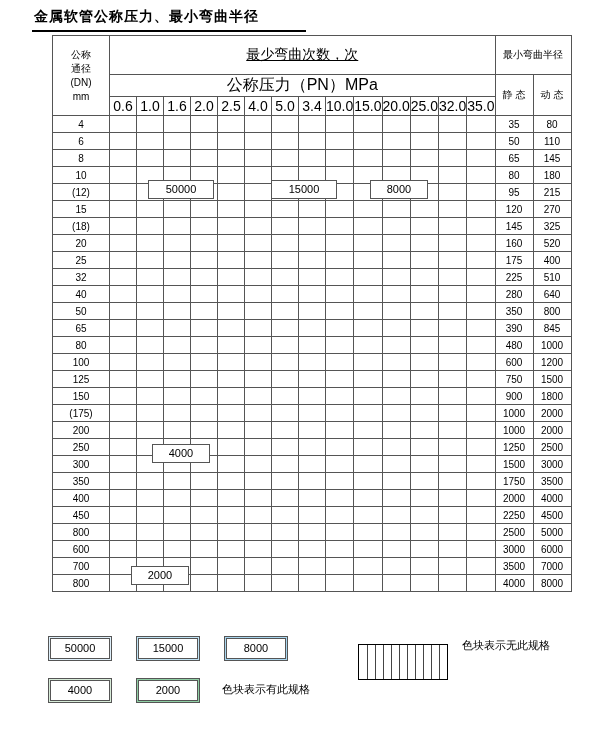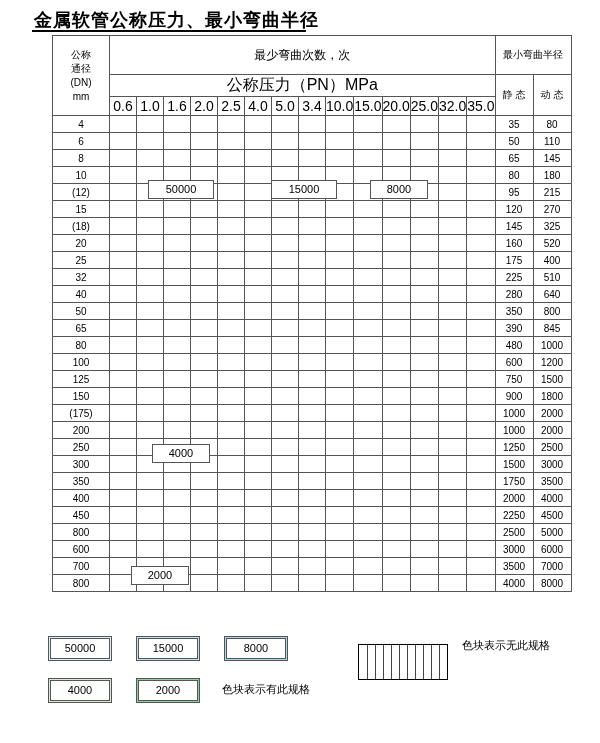--- a/index.html
+++ b/index.html
@@ -6,21 +6,21 @@
   body{
     width:600px;height:743px;
     background:#ffffff;
     font-family:"Liberation Sans","DejaVu Sans",sans-serif;
     color:#000;
     position:relative;
     overflow:hidden;
   }
   #title{
     position:absolute;left:34px;top:8px;
-    font-size:18px;font-weight:bold;
+    font-size:14px;font-weight:bold;
     letter-spacing:1px;
     font-family:"DejaVu Serif","Liberation Serif",serif;
   }
   #title-underline{
     position:absolute;left:32px;top:30px;width:274px;height:2px;background:#000;
   }
   #table-wrap{
     position:absolute;left:32px;top:35px;
     width:536px;
     padding-left:20px;
@@ -36,21 +36,21 @@
     text-align:center;
     vertical-align:middle;
     font-weight:normal;
     background:#fff;
   }
   .hdr{background:#dff0fb;}
   .dncell{width:56px;height:16px;font-size:10px;}
   .pcell{width:26px;height:16px;}
   .rcell{width:37px;height:16px;font-size:10px;margin-top:25px;}
   .hdr-dn{height:58px;font-size:10px;line-height:14px;}
-  .hdr-row1{height:20px;font-size:12px;}
+  .hdr-row1{height:20px;font-size:14px;text-decoration:underline;}
   .hdr-row2{height:20px;font-size:16px;}
   .hdr-row3{height:18px;font-size:14px;}
   .hdr-rad{height:38px;font-size:10px;}
   .hdr-rad-sub{height:20px;font-size:10px;}
   
   .c-blue{background:#a8d6ef;}
   .c-lgreen{background:#d8ecd9;}
   .c-green{background:#8fcfa4;}
   .c-none{background:#ffffff;}
   

